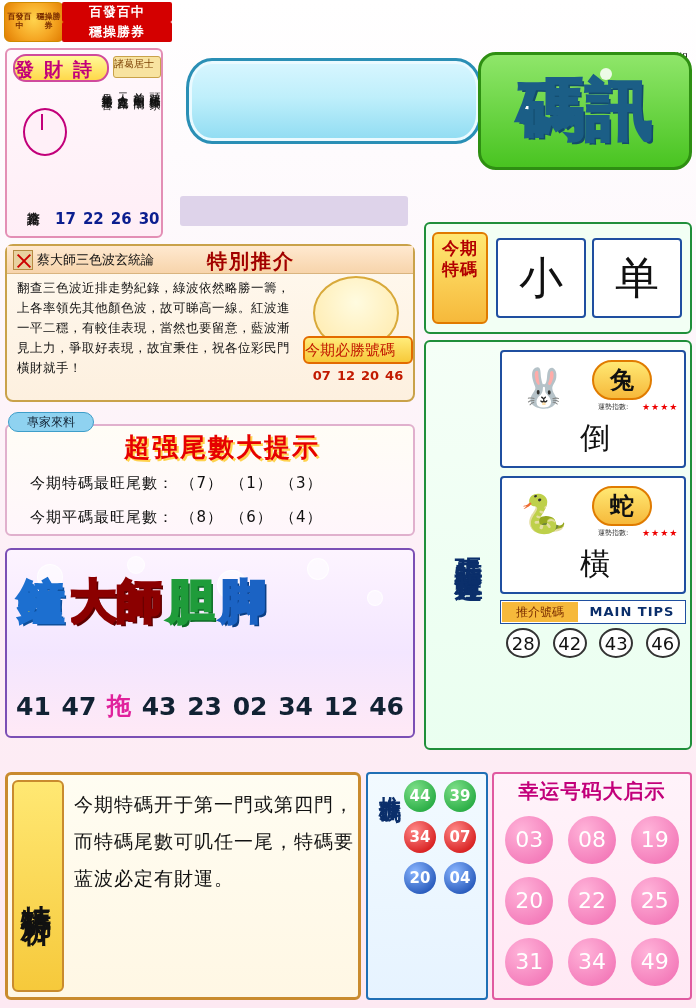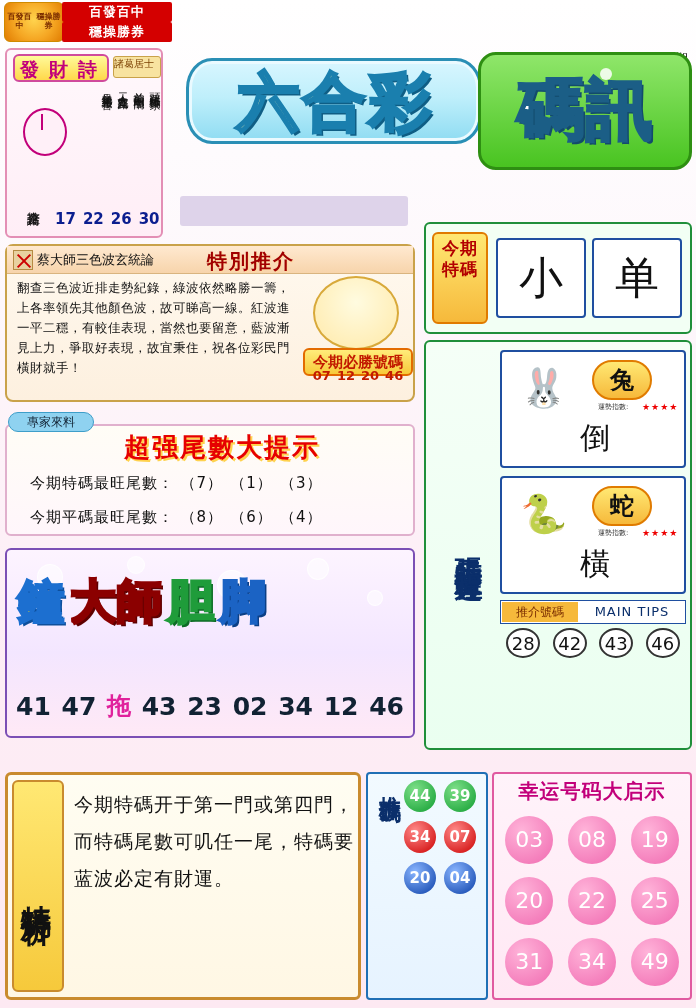--- a/index.html
+++ b/index.html
@@ -32,22 +32,22 @@
      line-height:20px; letter-spacing:1px; border-radius:2px;}
   .draw-result { position:absolute; left:175px; top:4px; width:420px; height:26px;
      color:#e60000; font-size:19px; font-weight:bold; letter-spacing:0px;
      white-space:nowrap; font-family:"DejaVu Sans","Liberation Sans",sans-serif;}
   .issue-no { position:absolute; right:8px; top:50px; font-size:13px; color:#111; }
 
   
   .poem { position:absolute; left:5px; top:48px; width:158px; height:190px;
      border:2px solid #e38fb5; border-radius:6px; background:linear-gradient(180deg,#fff8fc,#ffeef6); }
   .poem-title { position:absolute; left:6px; top:4px; width:96px; height:28px;
-     background:linear-gradient(180deg,#fffa9a,#ffd84a); border:2px solid #d04a9c; border-radius:6px;
-     color:#c2007a; font-weight:bold; font-size:19px; text-align:right; line-height:26px; letter-spacing:10px;}
+     background:linear-gradient(180deg,#fffa9a,#ffd84a); border:2px solid #d04a9c; border-radius:13px;
+     color:#c2007a; font-weight:bold; font-size:19px; text-align:left; line-height:26px; letter-spacing:10px;}
   .poem-author { position:absolute; left:106px; top:6px; width:48px; height:22px;
      background:#f8e3a0; border:1px solid #c9a24a; border-radius:3px; color:#7a3f00;
      font-size:10px; text-align:left; line-height:11px; padding-top:1px;}
   .poem-cols { position:absolute; left:4px; top:34px; width:150px; height:120px;
      display:flex; flex-direction:row-reverse; justify-content:flex-start; gap:2px;}
   .pcol { writing-mode:vertical-rl; text-orientation:upright; font-size:11px; color:#111;
      line-height:14px; letter-spacing:1px; height:116px; }
   .circle-mark { position:absolute; left:16px; top:58px; width:44px; height:48px;
      border:2px solid #c2007a; border-radius:50%; background:#fff0f8;}
   .circle-mark:after{ content:""; position:absolute; left:16px; top:4px; width:2px; height:16px; background:#c2007a;}
@@ -101,23 +101,23 @@
   .tj-head-text { position:absolute; left:30px; top:5px; font-size:13px; color:#111; }
   .tj-title { position:absolute; right:118px; top:2px; font-size:20px; font-weight:bold; color:#a10000;
      letter-spacing:2px; text-shadow:1px 1px 0 #ffd9a0;}
   .tj-body { position:absolute; left:10px; top:32px; width:278px; height:120px;
      font-size:12.5px; color:#111; line-height:20px; letter-spacing:0.5px;}
   .tj-right { position:absolute; left:296px; top:30px; width:110px; height:124px; }
   .oval { position:absolute; left:10px; top:0px; width:86px; height:74px; border-radius:50%;
      background:radial-gradient(circle at 50% 35%, #fffbe0, #ffe9a8); border:2px solid #d8a93a;}
   .oval-num { position:absolute; left:10px; top:6px; width:86px; height:60px; text-align:center;
      line-height:60px; font-size:30px; font-weight:bold; color:#111;}
-  .must-win { position:absolute; left:0px; top:72px; width:110px; height:28px;
+  .must-win { position:absolute; left:0px; top:60px; width:110px; height:28px;
      background:linear-gradient(180deg,#ffec7a,#f7c93a); border:2px solid #e36b00; border-radius:6px;
-     text-align:center; line-height:25px; font-size:15px; font-weight:bold; color:#c21a00;}
+     line-height:25px; font-size:15px; font-weight:normal; color:#c21a00;}
   .tj-nums { position:absolute; left:0px; top:92px; width:110px; display:flex; gap:6px;
      justify-content:center; font-size:13px; color:#c21a00; font-weight:bold;}
 
   
   .exp-tab { position:absolute; left:8px; top:412px; width:86px; height:20px;
      background:#8fd2f0; border:1px solid #3e9ec9; border-radius:10px; color:#123; font-size:12px;
      text-align:center; line-height:18px;}
   .wei-box { position:absolute; left:5px; top:424px; width:410px; height:112px;
      border:2px solid #e0b0cd; border-radius:6px; background:linear-gradient(180deg,#fffdf6,#fff6fb);}
   .wei-title { position:absolute; left:72px; top:430px; width:300px; height:30px;
@@ -170,21 +170,21 @@
      font-size:24px; font-weight:bold; color:#111;}
   .z-stars { position:absolute; font-size:9px; color:#e00; letter-spacing:1px;}
   .z-idx { position:absolute; font-size:7px; color:#333;}
   .z-word { position:absolute; width:186px; text-align:center; font-size:30px; color:#111; }
   .animal { position:absolute; font-size:38px; }
   .maintips { position:absolute; left:500px; top:600px; width:186px; height:24px;
      background:#fff; border:1px solid #1f4fa0; }
   .mt-left { position:absolute; left:502px; top:602px; width:76px; height:20px; background:#f6b93b;
      color:#7a2d00; font-size:12px; text-align:center; line-height:20px;}
   .mt-right { position:absolute; left:580px; top:602px; width:104px; height:15px; color:#0b2f6b;
-     font-size:13px; font-weight:normal; text-align:center; line-height:20px; letter-spacing:1px;}
+     font-size:13px; font-weight:bold; text-align:center; line-height:20px; letter-spacing:1px;}
   .mt-nums { position:absolute; left:500px; top:628px; width:186px; display:flex;
      justify-content:space-around; align-items:center;}
   .mt-nums div { width:34px; height:30px; border:2px solid #333; border-radius:50%;
      text-align:center; line-height:27px; font-size:18px; color:#111; background:#fff;}
 
   
   .bl-box { position:absolute; left:5px; top:772px; width:356px; height:228px;
      border:3px solid #c98b2e; border-radius:6px; background:linear-gradient(180deg,#fffdf2,#fff7e4);}
   .bl-tag { position:absolute; left:12px; top:780px; width:52px; height:212px;
      background:linear-gradient(180deg,#ffe873,#f6c93b); border:2px solid #c98b2e; border-radius:6px;
@@ -249,21 +249,20 @@
       <div>17</div>
       <div>22</div>
       <div>26</div>
       <div>30</div>
     </div>
   </div>
 
   <div class="title-sub-bar"></div>
   <div class="title-art">
     <div class="title-plate"></div>
-    <div class="title-text">六合彩</div>
   </div>
 
   <div class="mx-art"></div>
   <div class="mx-text">碼訊</div>
   <div class="mx-dot"></div>
 
   <div class="tj-box">
     <div class="tj-head"></div>
     <div class="tj-x"></div>
     <div class="tj-head-text">蔡大師三色波玄統論</div>

